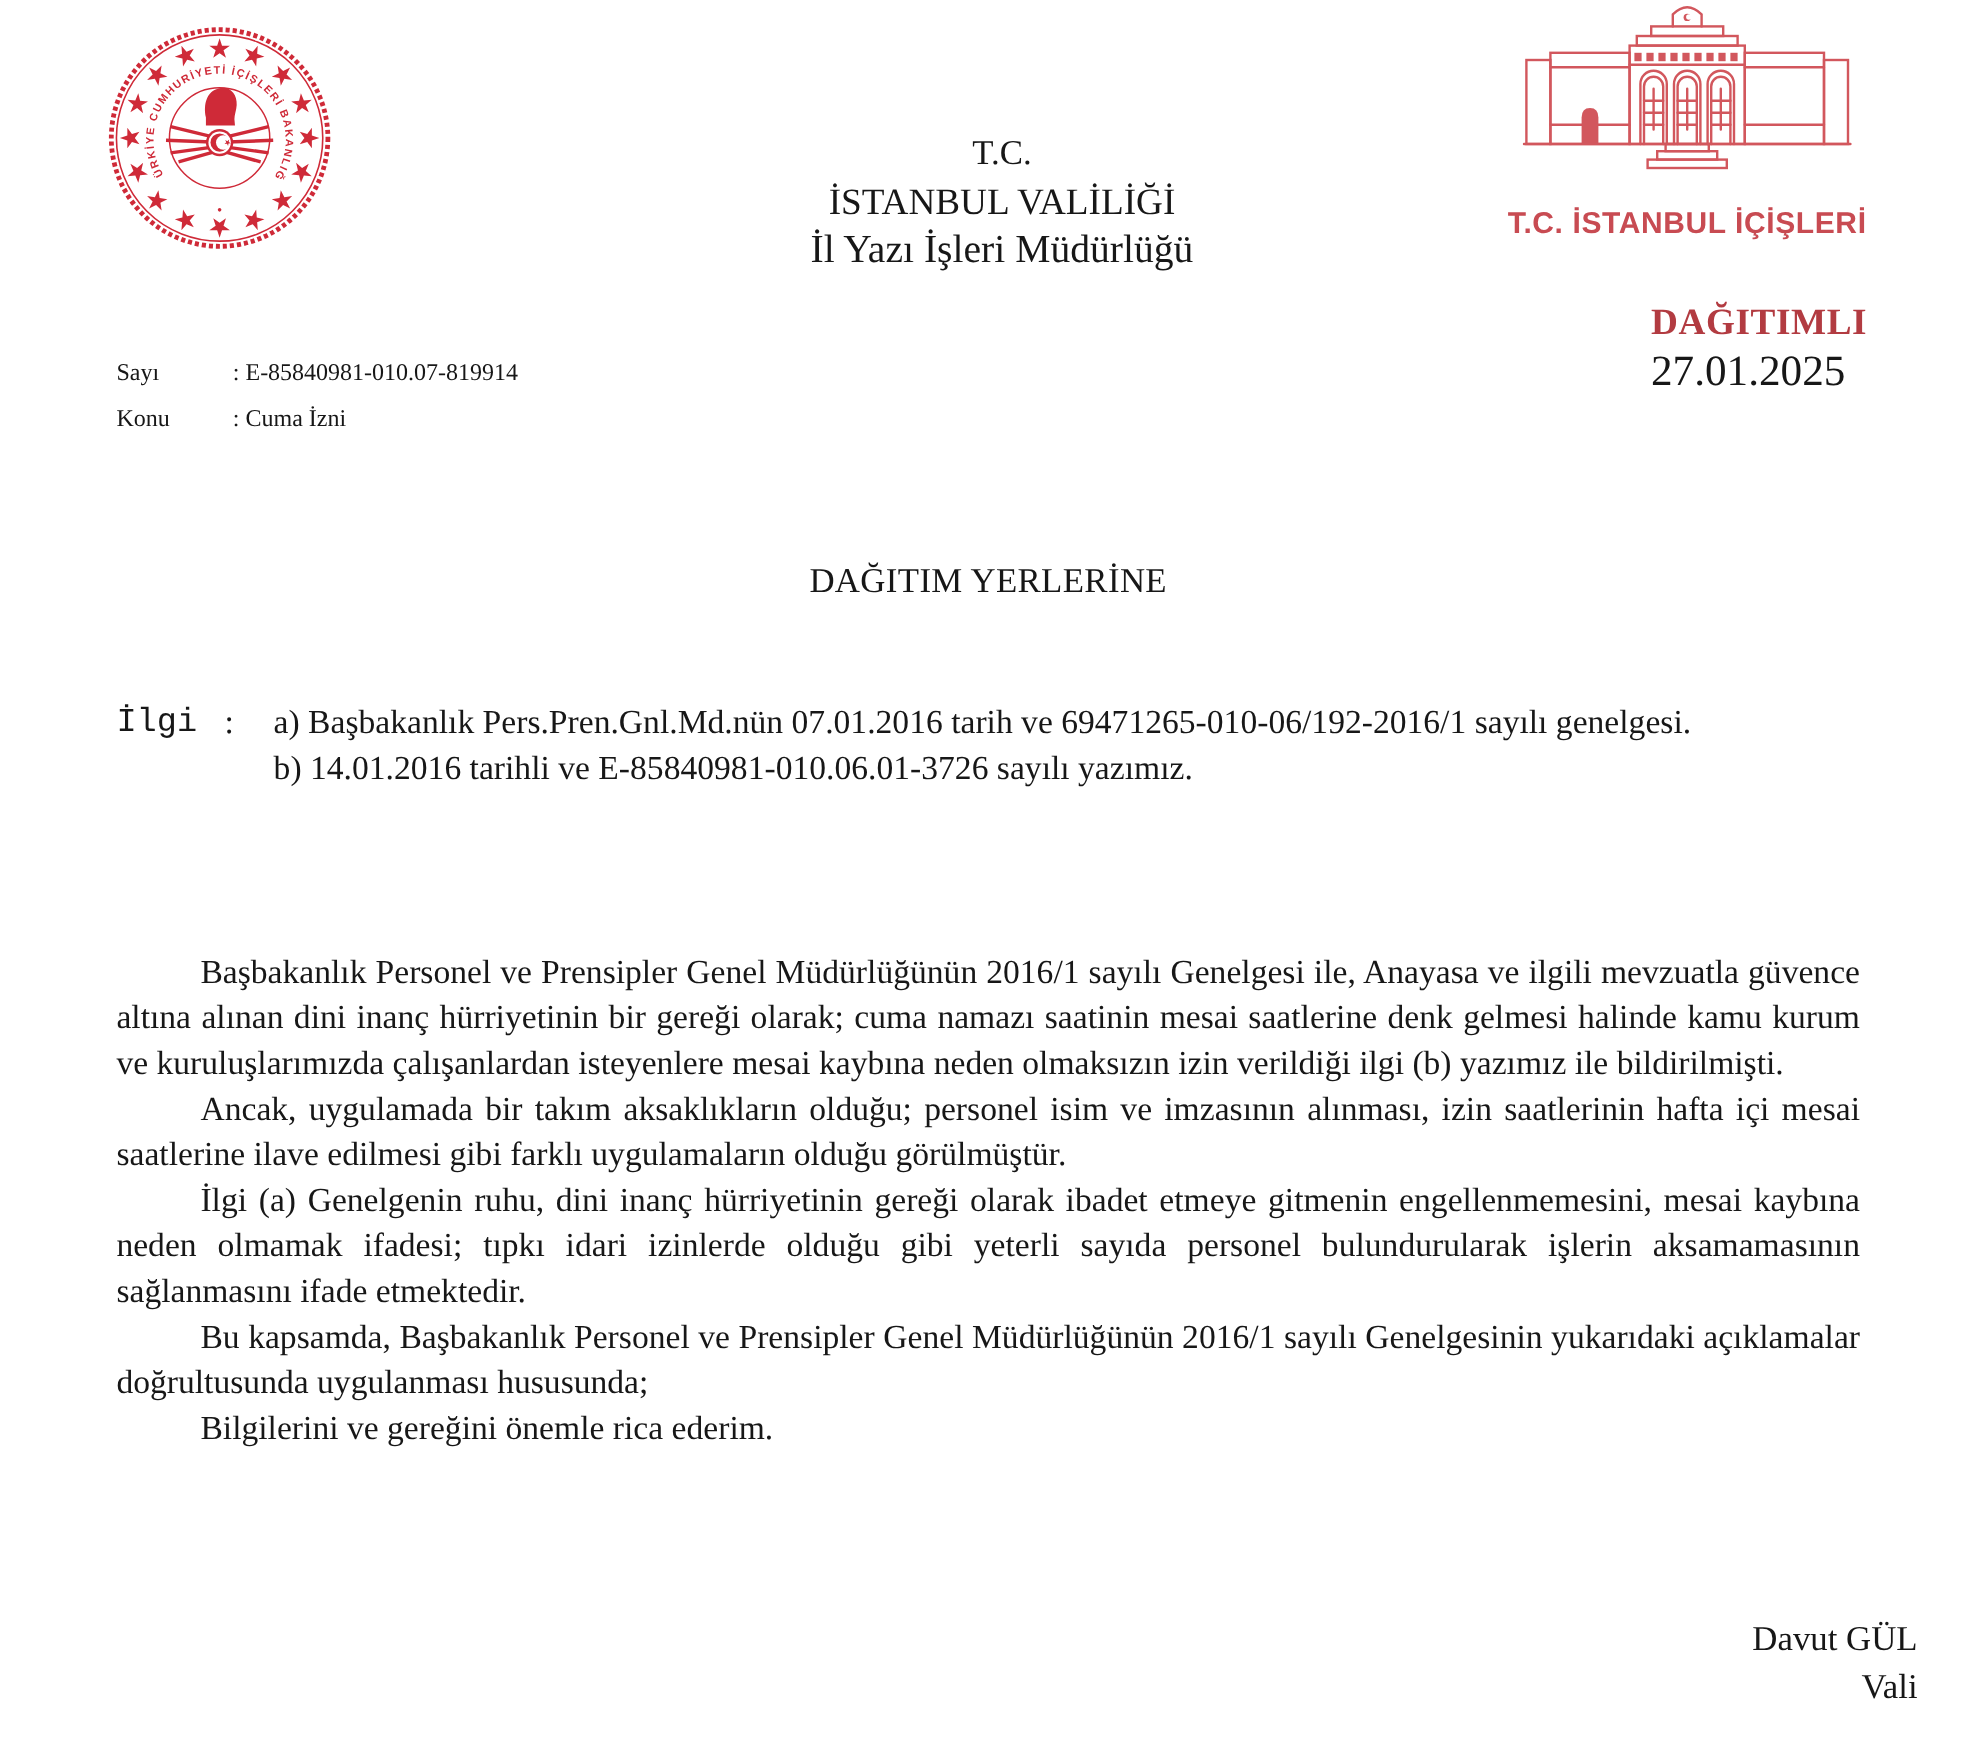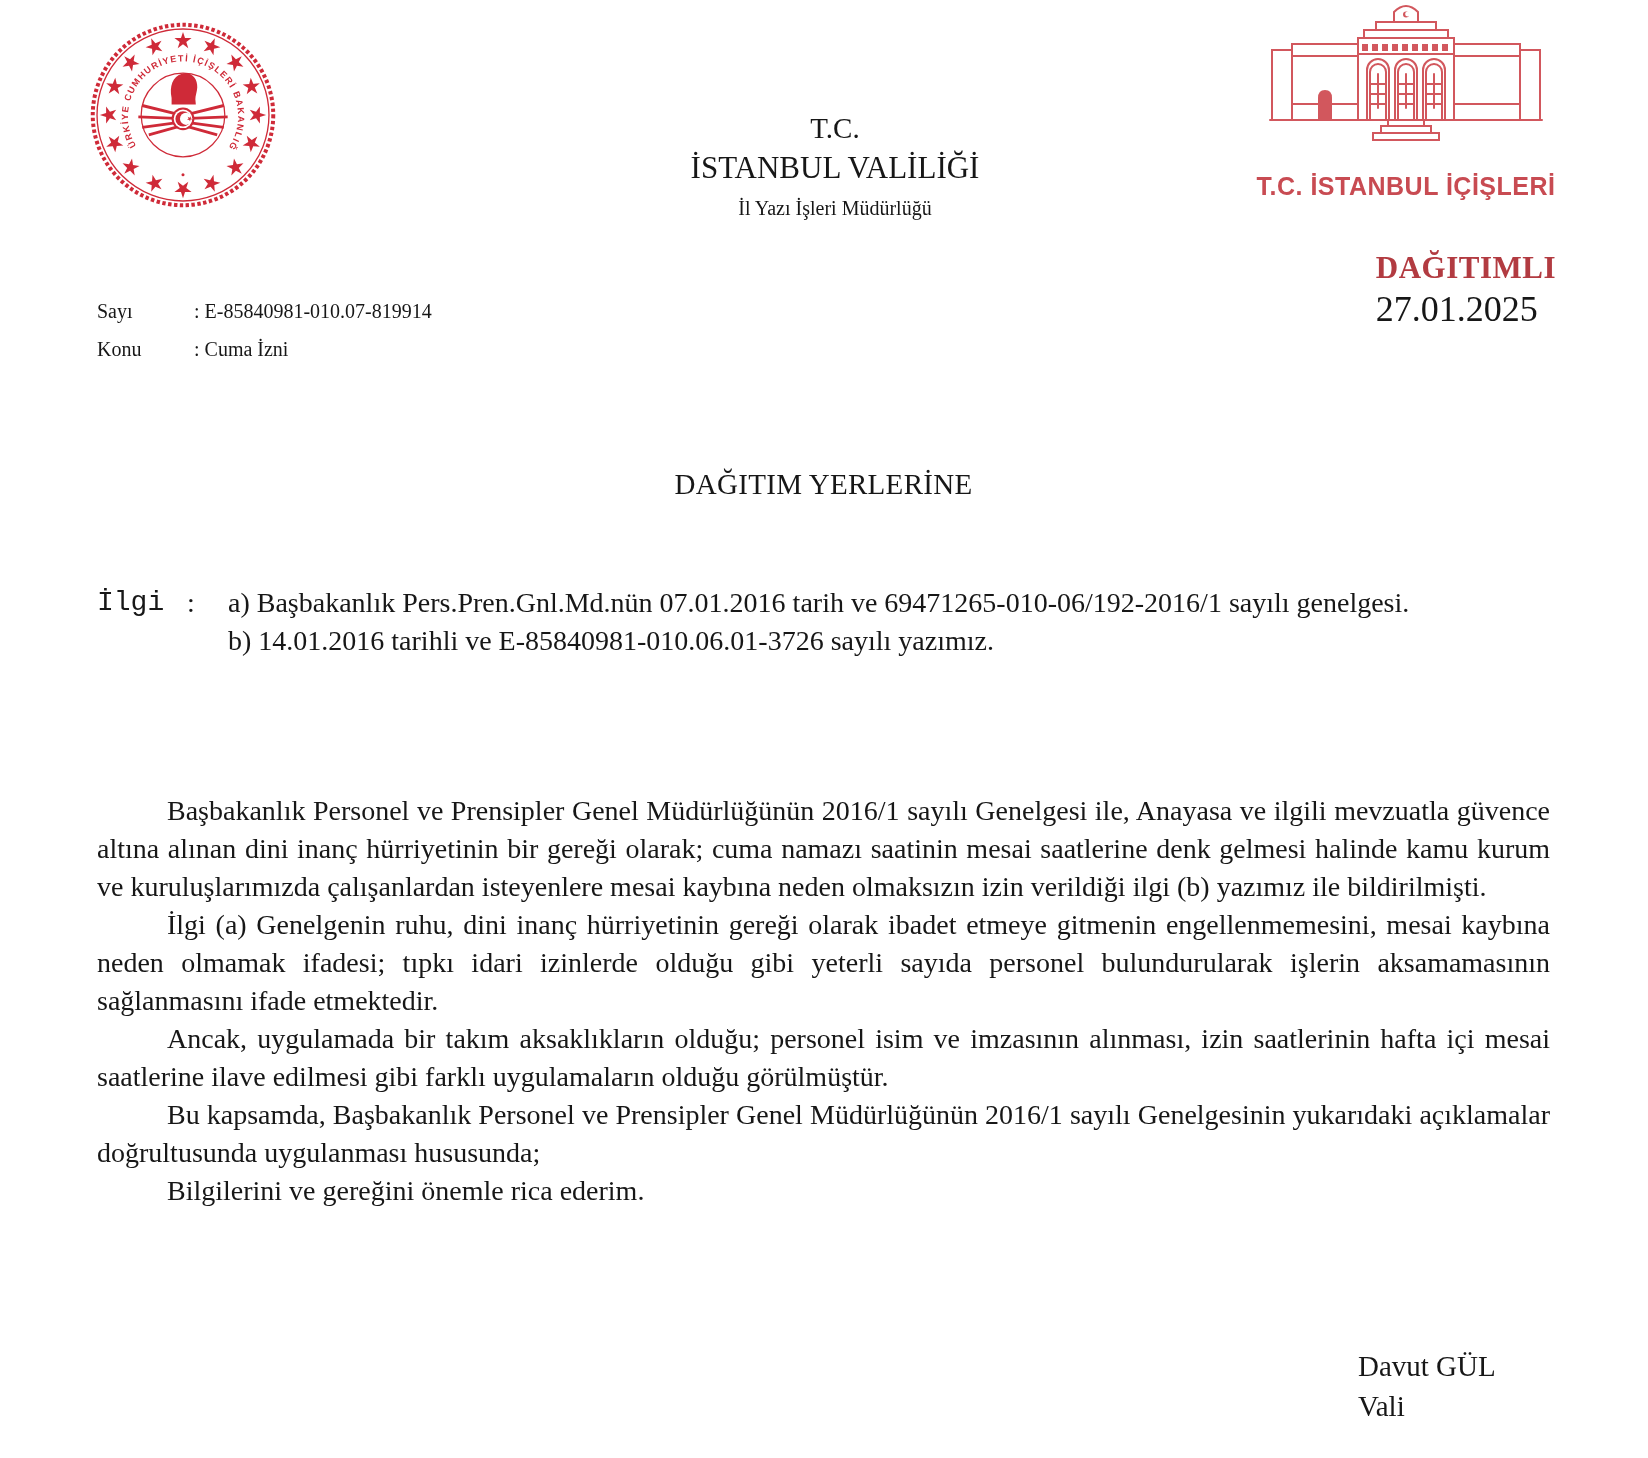--- a/index.html
+++ b/index.html
@@ -14,21 +14,21 @@
   
   .seal { position:absolute; left:88px; top:20px; width:190px; height:190px; }
   .red-fill { fill:var(--seal-red,#cf2a38); }
   .red-stroke { stroke:var(--seal-red,#cf2a38); fill:none; }
   .ring-text { fill:var(--seal-red,#cf2a38); font-family:"Liberation Sans","DejaVu Sans",sans-serif; font-weight:700; }
 
   
   .org-header { position:absolute; left:585px; top:108px; width:500px; text-align:center; }
   .org-line1 { font-size:29px; line-height:40px; }
   .org-line2 { font-size:31px; line-height:40px; }
-  .org-line3 { font-size:20px; line-height:40px; }
+  .org-line3 { font-size:33px; line-height:40px; }
 
   
   .logo { position:absolute; left:1256px; top:4px; width:300px; text-align:center; }
   .logo svg { display:block; width:300px; height:162px; }
   .logo-stroke { stroke:var(--logo-red,#d2575d); fill:none; stroke-width:2; stroke-linecap:round; }
   .logo-fill { fill:var(--logo-red,#d2575d); }
   .logo-caption {
     margin-top:6px; font-family:"Liberation Sans","DejaVu Sans",sans-serif;
     font-weight:700; font-size:25px; letter-spacing:0.5px; white-space:nowrap;
     color:var(--caption-red,#c84b52);
@@ -51,21 +51,21 @@
   .ilgi { position:absolute; left:97px; top:584px; width:1453px; display:flex; font-size:28px; line-height:38px; }
   .ilgi-label { width:90px;font-family:Liberation Mono, monospace; }
   .ilgi-colon { width:41px; }
   .ilgi-items { flex:1; }
 
   
   .body-text { position:absolute; left:97px; top:792px; width:1453px; font-size:28px; line-height:38px; text-align:justify; }
   .body-text p { text-indent:70px; }
 
   
-  .signature { position:absolute; left:1358px; top:1346px; width:240px; text-align:left; font-size:29px; line-height:40px; }
+  .signature { position:absolute; left:1358px; top:1346px; width:240px; text-align:right; font-size:29px; line-height:40px; }
 </style>
 </head>
 <body>
 
 <div class="page">
 
   <svg class="seal" viewBox="0 0 200 200" aria-hidden="true">
     <defs>
       <polygon id="star" points="0,-10 2.25,-3.09 9.51,-3.09 3.64,1.18 5.88,8.09 0,3.82 -5.88,8.09 -3.64,1.18 -9.51,-3.09 -2.25,-3.09"></polygon>
       <path id="textarc" d="M 52,134 A 58,58 0 1 1 148,134"></path>
@@ -203,22 +203,22 @@
     <span class="ilgi-label">İlgi</span>
     <span class="ilgi-colon">:</span>
     <div class="ilgi-items">
       <div>a) Başbakanlık Pers.Pren.Gnl.Md.nün 07.01.2016 tarih ve 69471265-010-06/192-2016/1 sayılı genelgesi.</div>
       <div>b) 14.01.2016 tarihli ve E-85840981-010.06.01-3726 sayılı yazımız.</div>
     </div>
   </div>
 
   <div class="body-text">
     <p>Başbakanlık Personel ve Prensipler Genel Müdürlüğünün 2016/1 sayılı Genelgesi ile, Anayasa ve ilgili mevzuatla güvence altına alınan dini inanç hürriyetinin bir gereği olarak; cuma namazı saatinin mesai saatlerine denk gelmesi halinde kamu kurum ve kuruluşlarımızda çalışanlardan isteyenlere mesai kaybına neden olmaksızın izin verildiği ilgi (b) yazımız ile bildirilmişti.</p>
+    <p>Ancak, uygulamada bir takım aksaklıkların olduğu; personel isim ve imzasının alınması, izin saatlerinin hafta içi mesai saatlerine ilave edilmesi gibi farklı uygulamaların olduğu görülmüştür.</p>
     <p>İlgi (a) Genelgenin ruhu, dini inanç hürriyetinin gereği olarak ibadet etmeye gitmenin engellenmemesini, mesai kaybına neden olmamak ifadesi; tıpkı idari izinlerde olduğu gibi yeterli sayıda personel bulundurularak işlerin aksamamasının sağlanmasını ifade etmektedir.</p>
-    <p>Ancak, uygulamada bir takım aksaklıkların olduğu; personel isim ve imzasının alınması, izin saatlerinin hafta içi mesai saatlerine ilave edilmesi gibi farklı uygulamaların olduğu görülmüştür.</p>
     <p>Bu kapsamda, Başbakanlık Personel ve Prensipler Genel Müdürlüğünün 2016/1 sayılı Genelgesinin yukarıdaki açıklamalar doğrultusunda uygulanması hususunda;</p>
     <p>Bilgilerini ve gereğini önemle rica ederim.</p>
   </div>
 
   <div class="signature">
     <div>Davut GÜL</div>
     <div>Vali</div>
   </div>
 
 </div>

